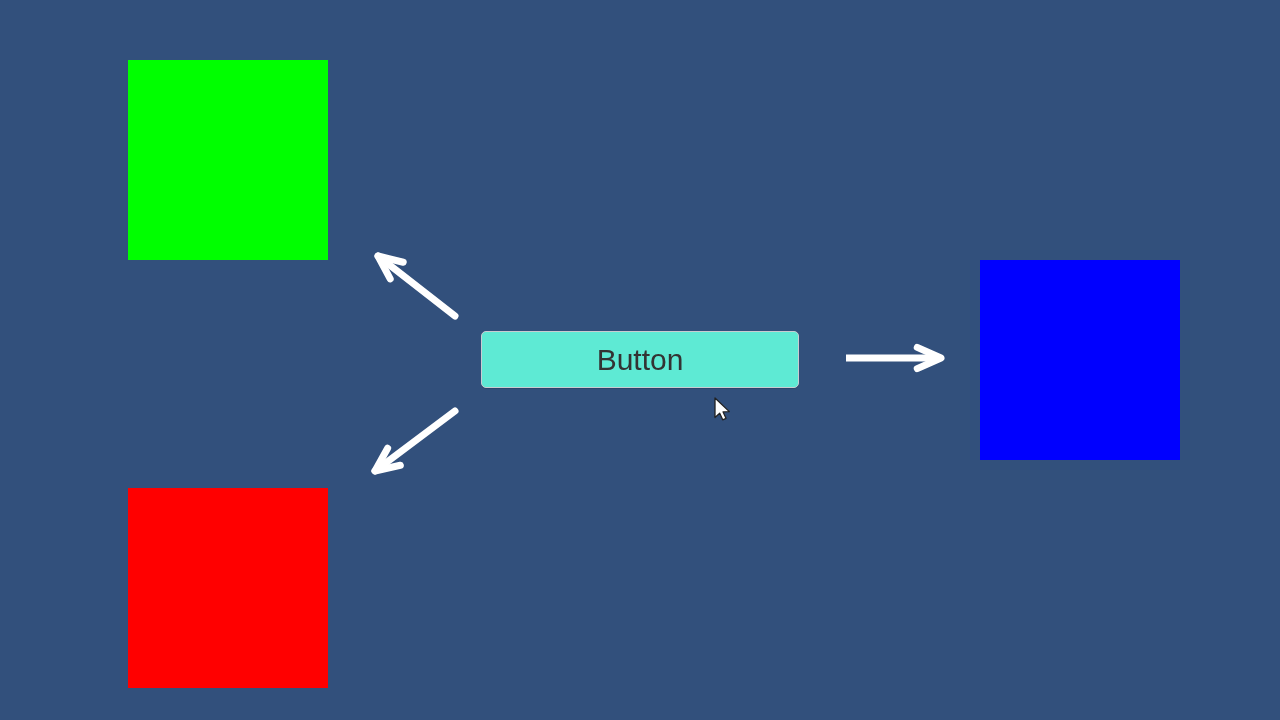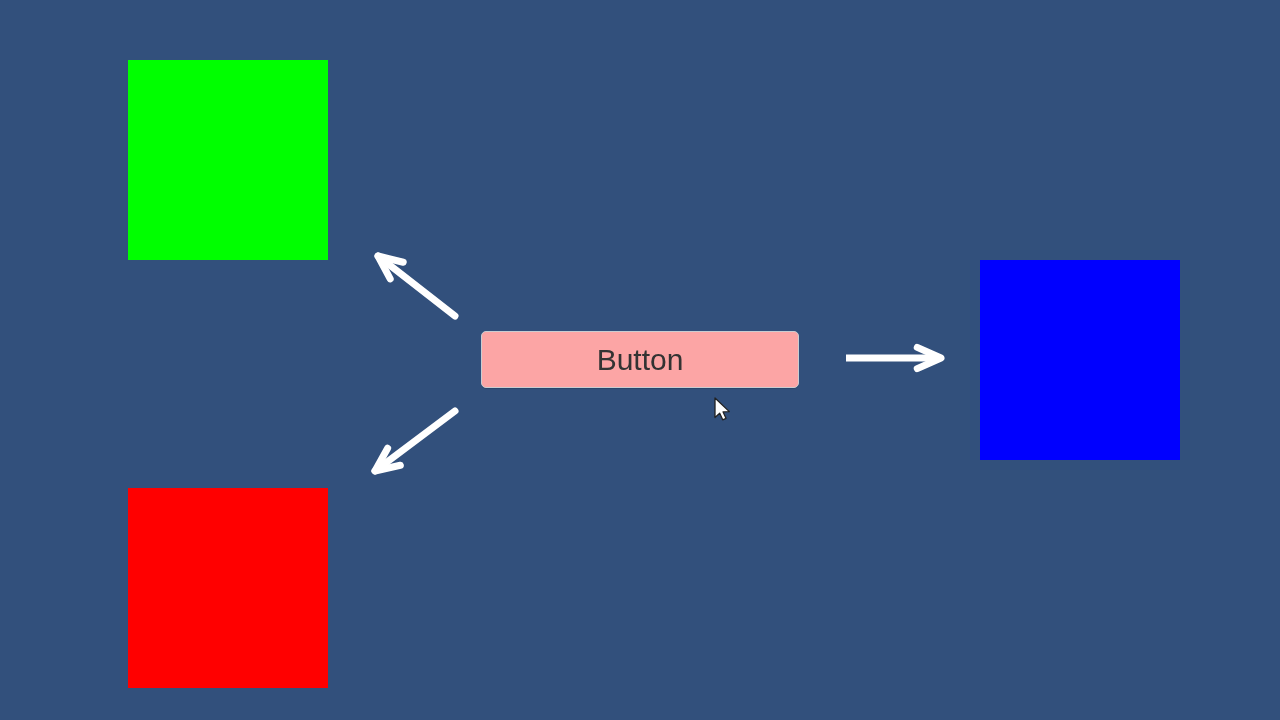--- a/index.html
+++ b/index.html
@@ -66,21 +66,21 @@
 </style>
 </head>
 <body style="background: rgb(50, 80, 124);">
 
 <div id="stage">
 
   <div class="box" style="left: 128px; top: 60px; width: 200px; height: 200px; background: rgb(0, 255, 0);"></div>
   <div class="box" style="left: 128px; top: 488px; width: 200px; height: 200px; background: rgb(255, 0, 0);"></div>
   <div class="box" style="left: 980px; top: 260px; width: 200px; height: 200px; background: rgb(0, 0, 255);"></div>
 
-  <button class="ui-button" style="left: 481px; top: 331px; width: 318px; height: 57px; background: #fca5a5; border-color: rgb(201, 204, 209); color: rgb(51, 51, 51); font-size: 30px; border-radius: 5px;">Button</button>
+  <button class="ui-button" style="left: 481px; top: 331px; width: 318px; height: 57px; background: #5eead4; border-color: rgb(201, 204, 209); color: rgb(51, 51, 51); font-size: 30px; border-radius: 5px;">Button</button>
 
   <svg id="arrow-layer" viewBox="0 0 1280 720" width="1280" height="720" xmlns="http://www.w3.org/2000/svg">
     <g>
       <path class="arrow-shaft" fill="none" stroke-linecap="round" d="M455,316 L378,256" stroke="#FFFFFF" stroke-width="7"></path>
       <path class="arrow-head" fill="none" stroke-linecap="round" stroke-linejoin="round" d="M403.24,262.23 L378,256 L390.21,278.95" stroke="#FFFFFF" stroke-width="7"></path>
     </g>
     <g>
       <path class="arrow-shaft" fill="none" stroke-linecap="round" d="M455,411 L375,471" stroke="#FFFFFF" stroke-width="7"></path>
       <path class="arrow-head" fill="none" stroke-linecap="round" stroke-linejoin="round" d="M387.63,448.27 L375,471 L400.35,465.24" stroke="#FFFFFF" stroke-width="7"></path>
     </g>

